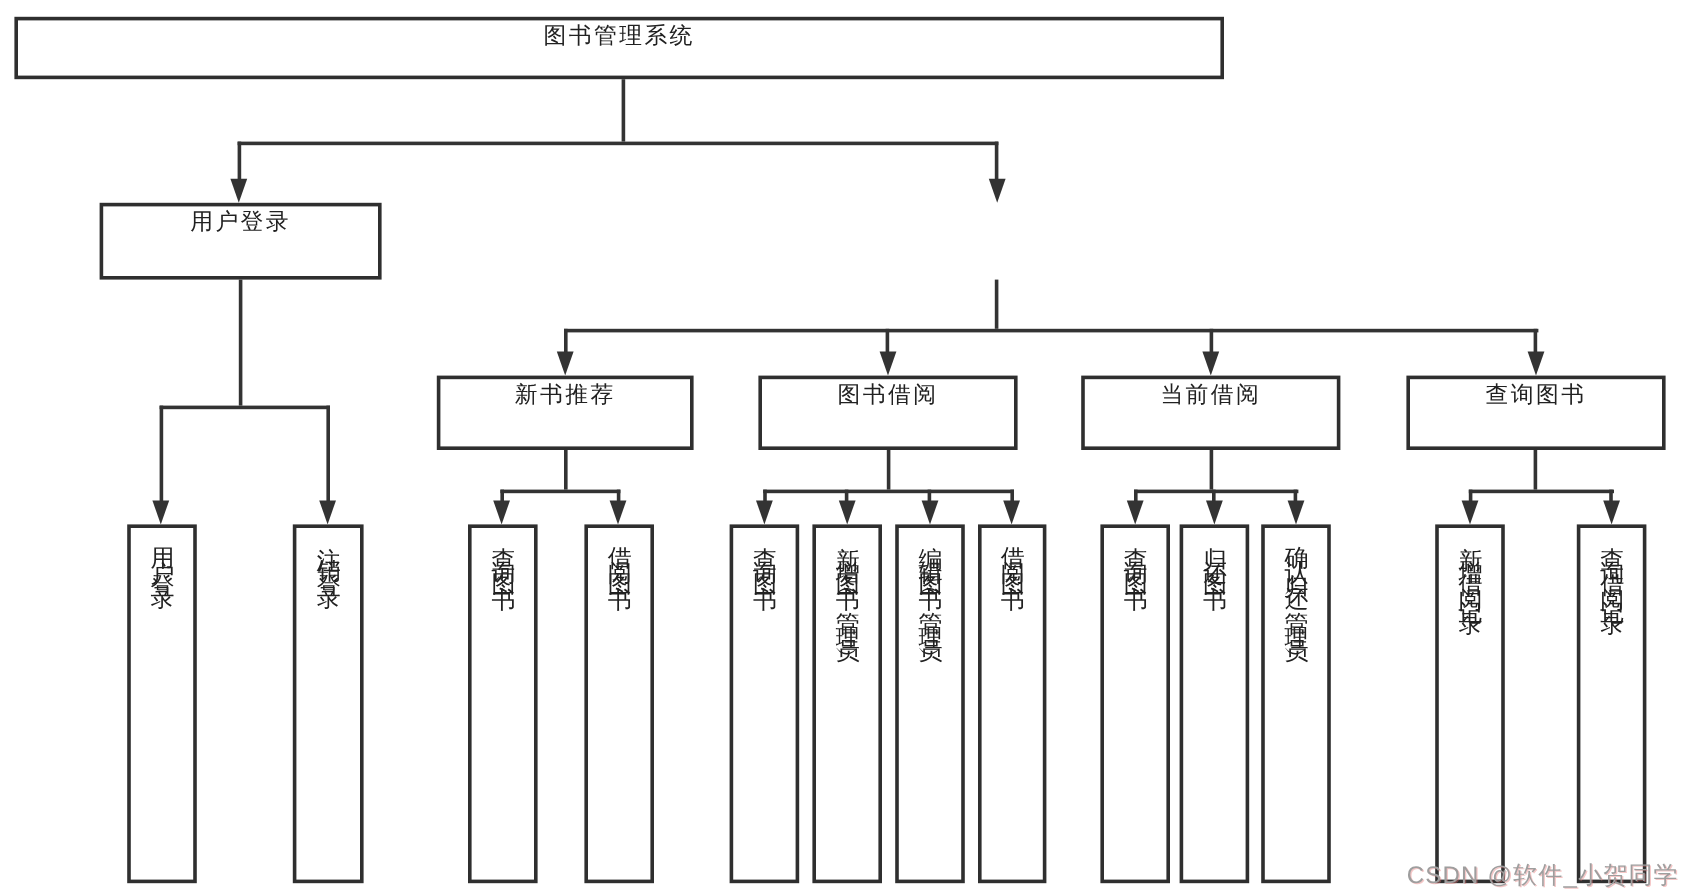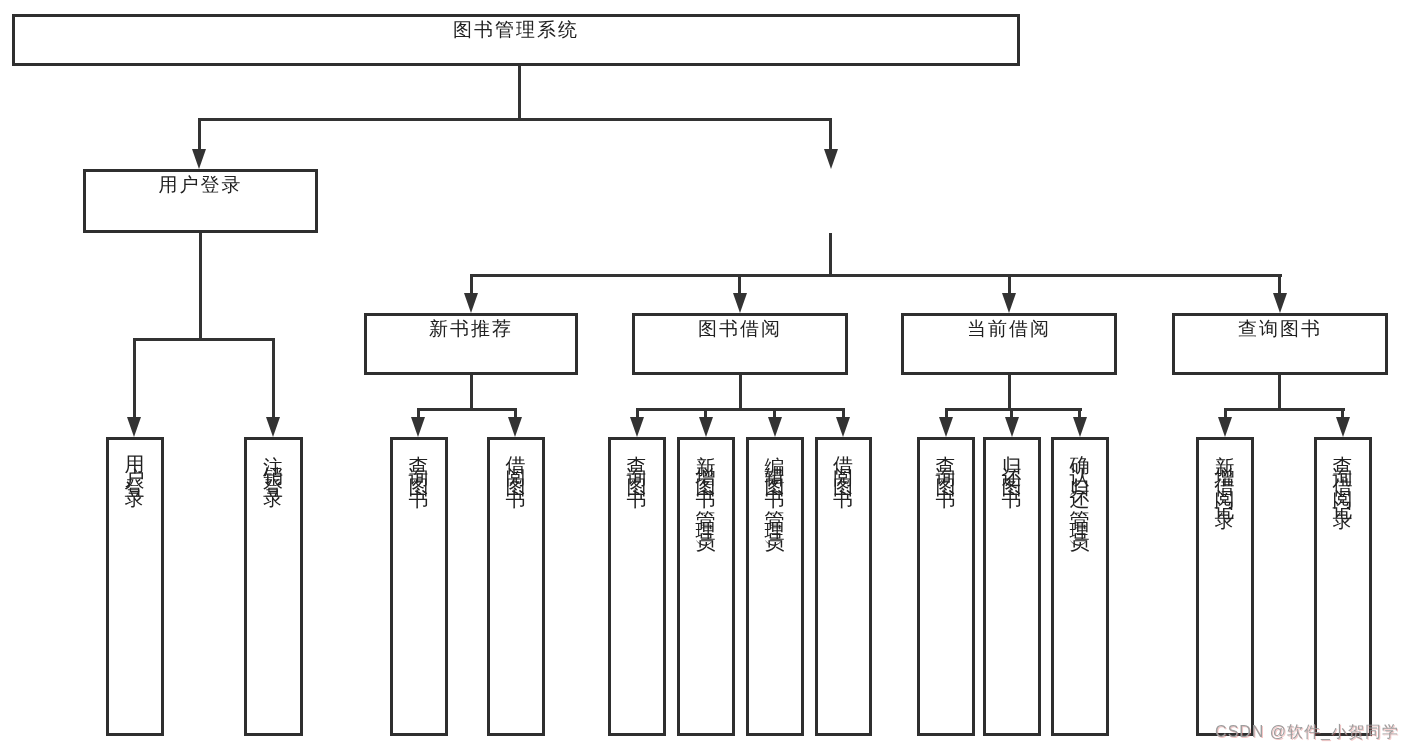--- a/index.html
+++ b/index.html
@@ -28,21 +28,21 @@
   .hline,.vline{position:absolute;background:var(--line);}
   .hline{height:3px;}
   .vline{width:3px;}
 
   .arrow{position:absolute;width:0;height:0;
          border-left:7px solid transparent;
          border-right:7px solid transparent;
          border-top:20px solid var(--line);}
 
   .watermark{position:absolute;right:6px;bottom:4px;
-             font-size:16px;color:var(--wm);
+             font-size:20px;color:var(--wm);
              text-shadow:1px 1px 0 rgba(229,115,115,0.40);
              letter-spacing:1px;}
 </style>
 </head>
 <body>
 
 <div class="canvas">
 
   <div class="box" style="left:12px;top:14px;width:1008px;height:52px">
     <span>图书管理系统</span>

